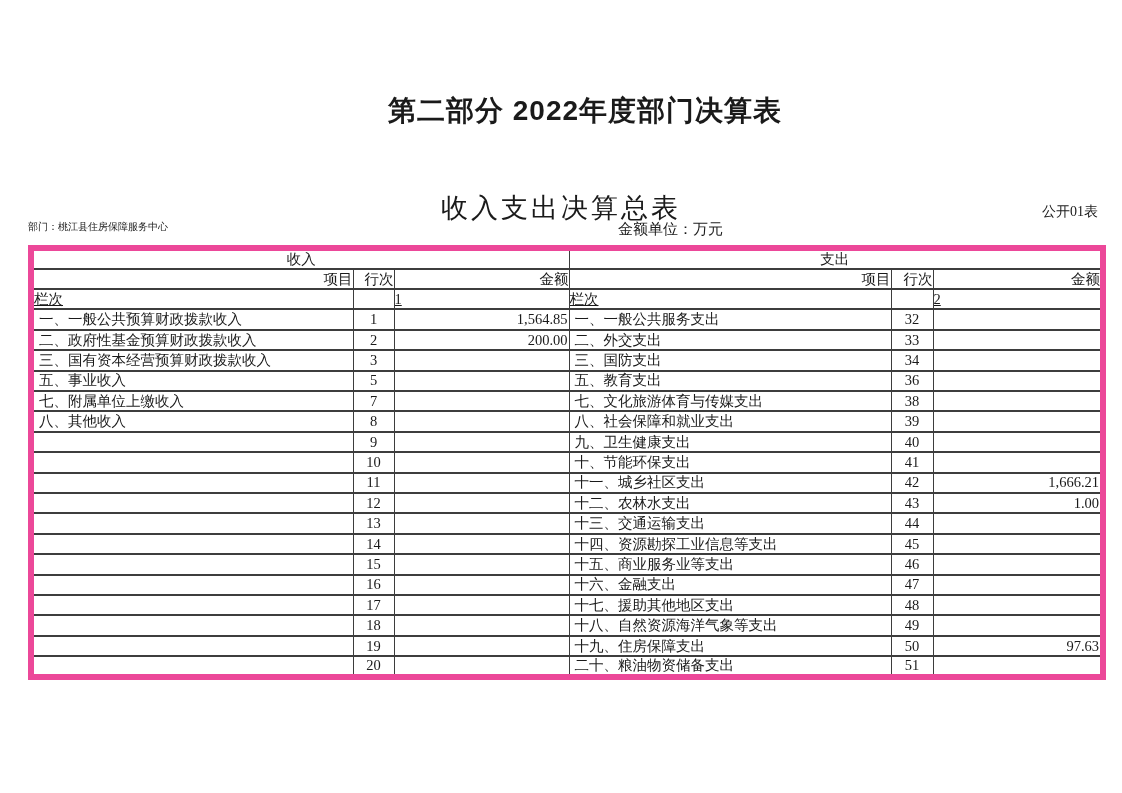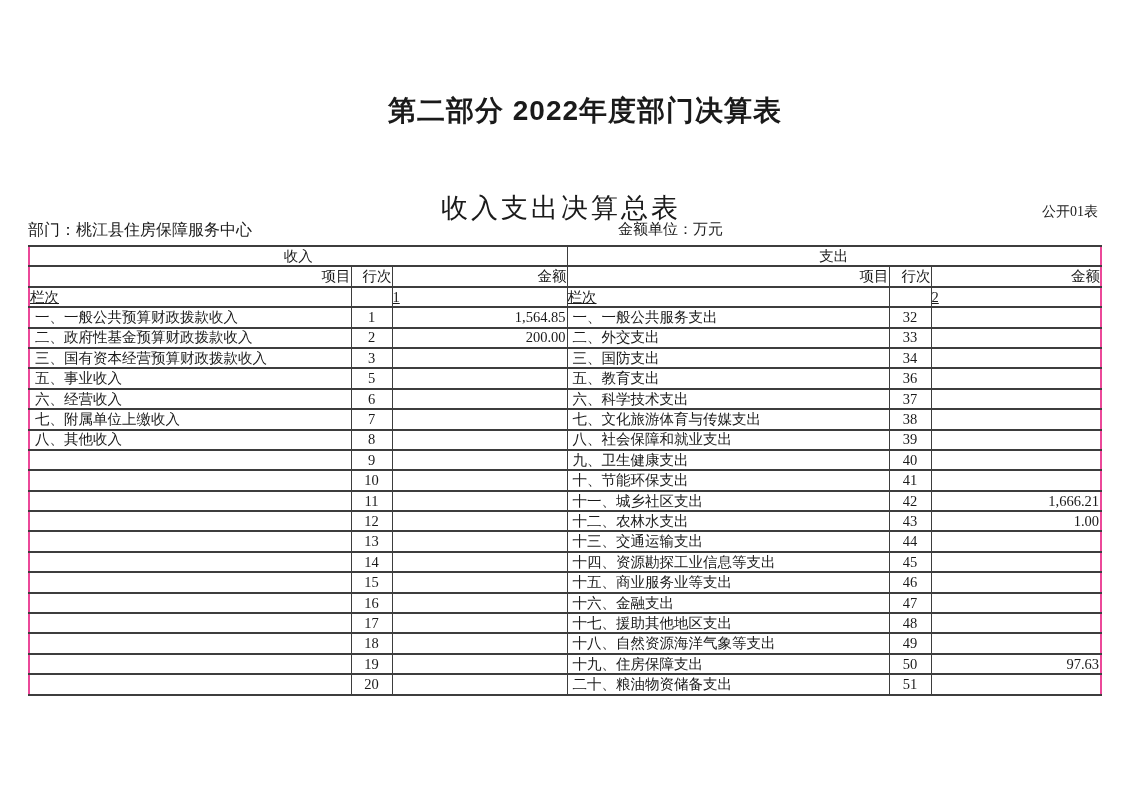--- a/index.html
+++ b/index.html
@@ -30,36 +30,36 @@
   .form-code {
     position:absolute;
     top:203px;
     right:24px;
     font-size:14px;
   }
   .meta-department {
     position:absolute;
     top:220px;
     left:28px;
-    font-size:16px;
+    font-size:10px;
   }
   .meta-unit {
     position:absolute;
     top:220px;
     left:618px;
     font-size:15px;
   }
   table.main-table {
     position:absolute;
     top:245px;
     left:28px;
     width:1072px;
     border-collapse:collapse;
     table-layout:fixed;
-    border:2px solid #ec4899;
+    border:6px solid #ec4899;
   }
   table.main-table td {
     border-left:1px solid #3d3d3d;
     border-right:1px solid #3d3d3d;
     border-top:2px solid #3d3d3d;
     border-bottom:2px solid #3d3d3d;
     font-size:14.5px;
     line-height:1.15;
     height:20.4px;
     overflow:hidden;
@@ -140,28 +140,20 @@
   </tr>
       <tr>
     <td class="c-item">五、事业收入</td>
     <td class="c-rowno">5</td>
     <td class="c-amount"></td>
     <td class="c-item">五、教育支出</td>
     <td class="c-rowno">36</td>
     <td class="c-amount"></td>
   </tr>
       <tr>
-    <td class="c-item">六、经营收入</td>
-    <td class="c-rowno">6</td>
-    <td class="c-amount"></td>
-    <td class="c-item">六、科学技术支出</td>
-    <td class="c-rowno">37</td>
-    <td class="c-amount"></td>
-  </tr>
-      <tr>
     <td class="c-item">七、附属单位上缴收入</td>
     <td class="c-rowno">7</td>
     <td class="c-amount"></td>
     <td class="c-item">七、文化旅游体育与传媒支出</td>
     <td class="c-rowno">38</td>
     <td class="c-amount"></td>
   </tr>
       <tr>
     <td class="c-item">八、其他收入</td>
     <td class="c-rowno">8</td>

